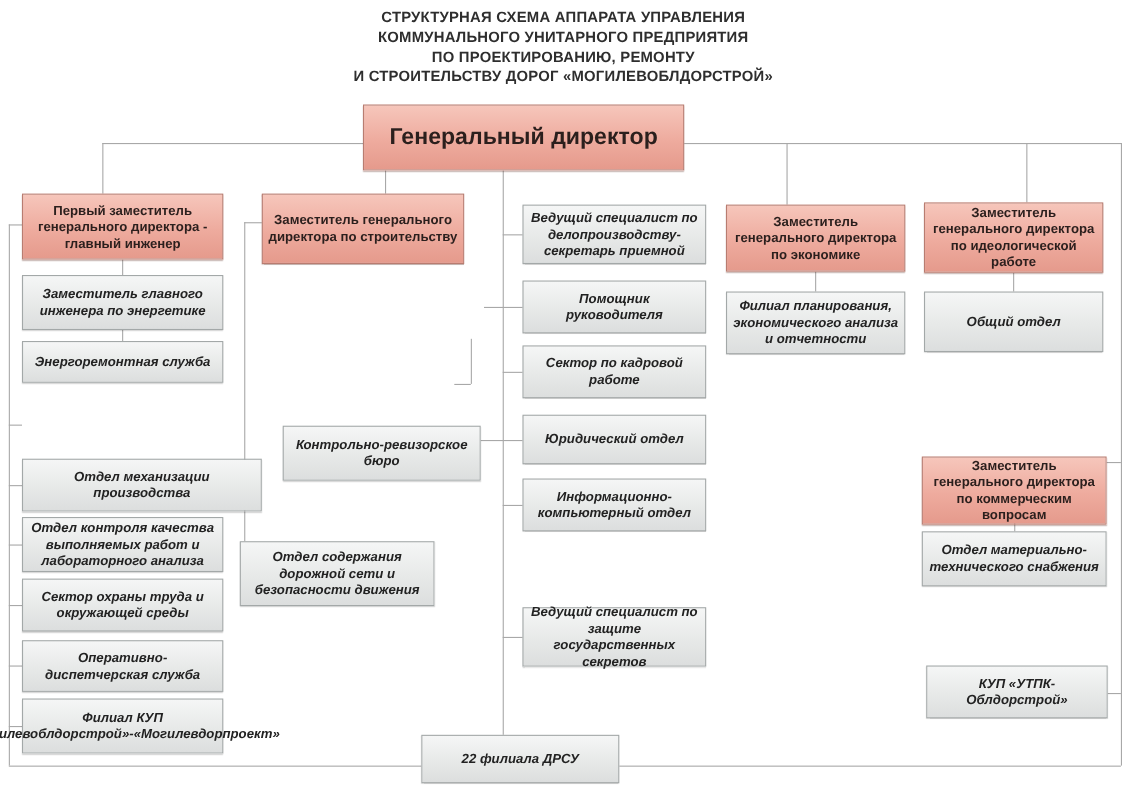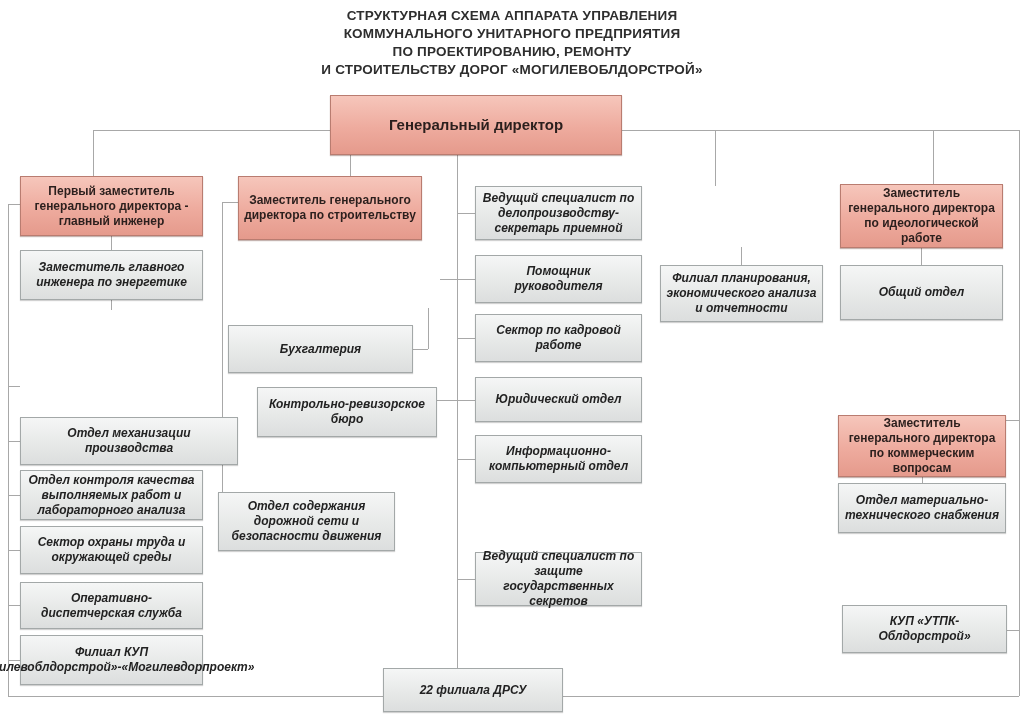--- a/index.html
+++ b/index.html
@@ -16,21 +16,21 @@
     text-align:center;font-weight:bold;font-size:12px;line-height:1.25;padding:2px 5px;color:#222;
   }
   .salmon{
     background:linear-gradient(180deg,#f6c6bb 0%,#eeab9e 55%,#e59a8c 100%);
     border:1px solid #b97c70;box-shadow:0 1px 1px rgba(90,40,30,.35);color:#2b1f1d;
   }
   .gray{
     background:linear-gradient(180deg,#f5f6f6 0%,#e7e9e8 55%,#dcdede 100%);
     border:1px solid #a3a8a8;box-shadow:0 1px 1px rgba(0,0,0,.18);font-style:italic;
   }
-  .root{font-size:15px;}
+  .root{font-size:21px;}
   .hl,.vl{position:absolute;background:#a8a8a8;}
 </style>
 </head>
 <body>
 
 <div id="stage">
 
   <div id="title">
     <div>СТРУКТУРНАЯ СХЕМА АППАРАТА УПРАВЛЕНИЯ</div>
     <div>КОММУНАЛЬНОГО УНИТАРНОГО ПРЕДПРИЯТИЯ</div>
@@ -86,41 +86,41 @@
   <div class="box salmon root" style="left:330px;top:95px;width:292px;height:60px">
     <span>Генеральный директор</span>
   </div>
 
   <div class="box salmon" style="left:20px;top:176px;width:183px;height:60px">
     <span>Первый заместитель генерального директора - главный инженер</span>
   </div>
   <div class="box gray" style="left:20px;top:250px;width:183px;height:50px">
     <span>Заместитель главного инженера по энергетике</span>
   </div>
+  <div class="box gray" style="left:20px;top:310px;width:183px;height:38px">
+    <span>Энергоремонтная служба</span>
+  </div>
   <div class="box gray" style="left:20px;top:417px;width:218px;height:48px">
     <span>Отдел механизации производства</span>
   </div>
   <div class="box gray" style="left:20px;top:470px;width:183px;height:50px">
     <span>Отдел контроля качества выполняемых работ и лабораторного анализа</span>
   </div>
   <div class="box gray" style="left:20px;top:526px;width:183px;height:48px">
     <span>Сектор охраны труда и окружающей среды</span>
   </div>
   <div class="box gray" style="left:20px;top:582px;width:183px;height:47px">
     <span>Оперативно-диспетчерская служба</span>
   </div>
   <div class="box gray" style="left:20px;top:635px;width:183px;height:50px">
     <span>Филиал КУП «Могилевоблдорстрой»-«Могилевдорпроект»</span>
   </div>
 
   <div class="box salmon" style="left:238px;top:176px;width:184px;height:64px">
     <span>Заместитель генерального директора по строительству</span>
-  </div>
-  <div class="box gray" style="left:228px;top:325px;width:185px;height:48px">
-    <span>Бухгалтерия</span>
   </div>
   <div class="box gray" style="left:257px;top:387px;width:180px;height:50px">
     <span>Контрольно-ревизорское бюро</span>
   </div>
   <div class="box gray" style="left:218px;top:492px;width:177px;height:59px">
     <span>Отдел содержания дорожной сети и безопасности движения</span>
   </div>
 
   <div class="box gray" style="left:475px;top:186px;width:167px;height:54px">
     <span>Ведущий специалист по делопроизводству-секретарь приемной</span>
@@ -134,20 +134,23 @@
   <div class="box gray" style="left:475px;top:377px;width:167px;height:45px">
     <span>Юридический отдел</span>
   </div>
   <div class="box gray" style="left:475px;top:435px;width:167px;height:48px">
     <span>Информационно-компьютерный отдел</span>
   </div>
   <div class="box gray" style="left:475px;top:552px;width:167px;height:54px">
     <span>Ведущий специалист по защите государственных секретов</span>
   </div>
 
+  <div class="box salmon" style="left:660px;top:186px;width:163px;height:61px">
+    <span>Заместитель генерального директора по экономике</span>
+  </div>
   <div class="box gray" style="left:660px;top:265px;width:163px;height:57px">
     <span>Филиал планирования, экономического анализа и отчетности</span>
   </div>
 
   <div class="box salmon" style="left:840px;top:184px;width:163px;height:64px">
     <span>Заместитель генерального директора по идеологической работе</span>
   </div>
   <div class="box gray" style="left:840px;top:265px;width:163px;height:55px">
     <span>Общий отдел</span>
   </div>

